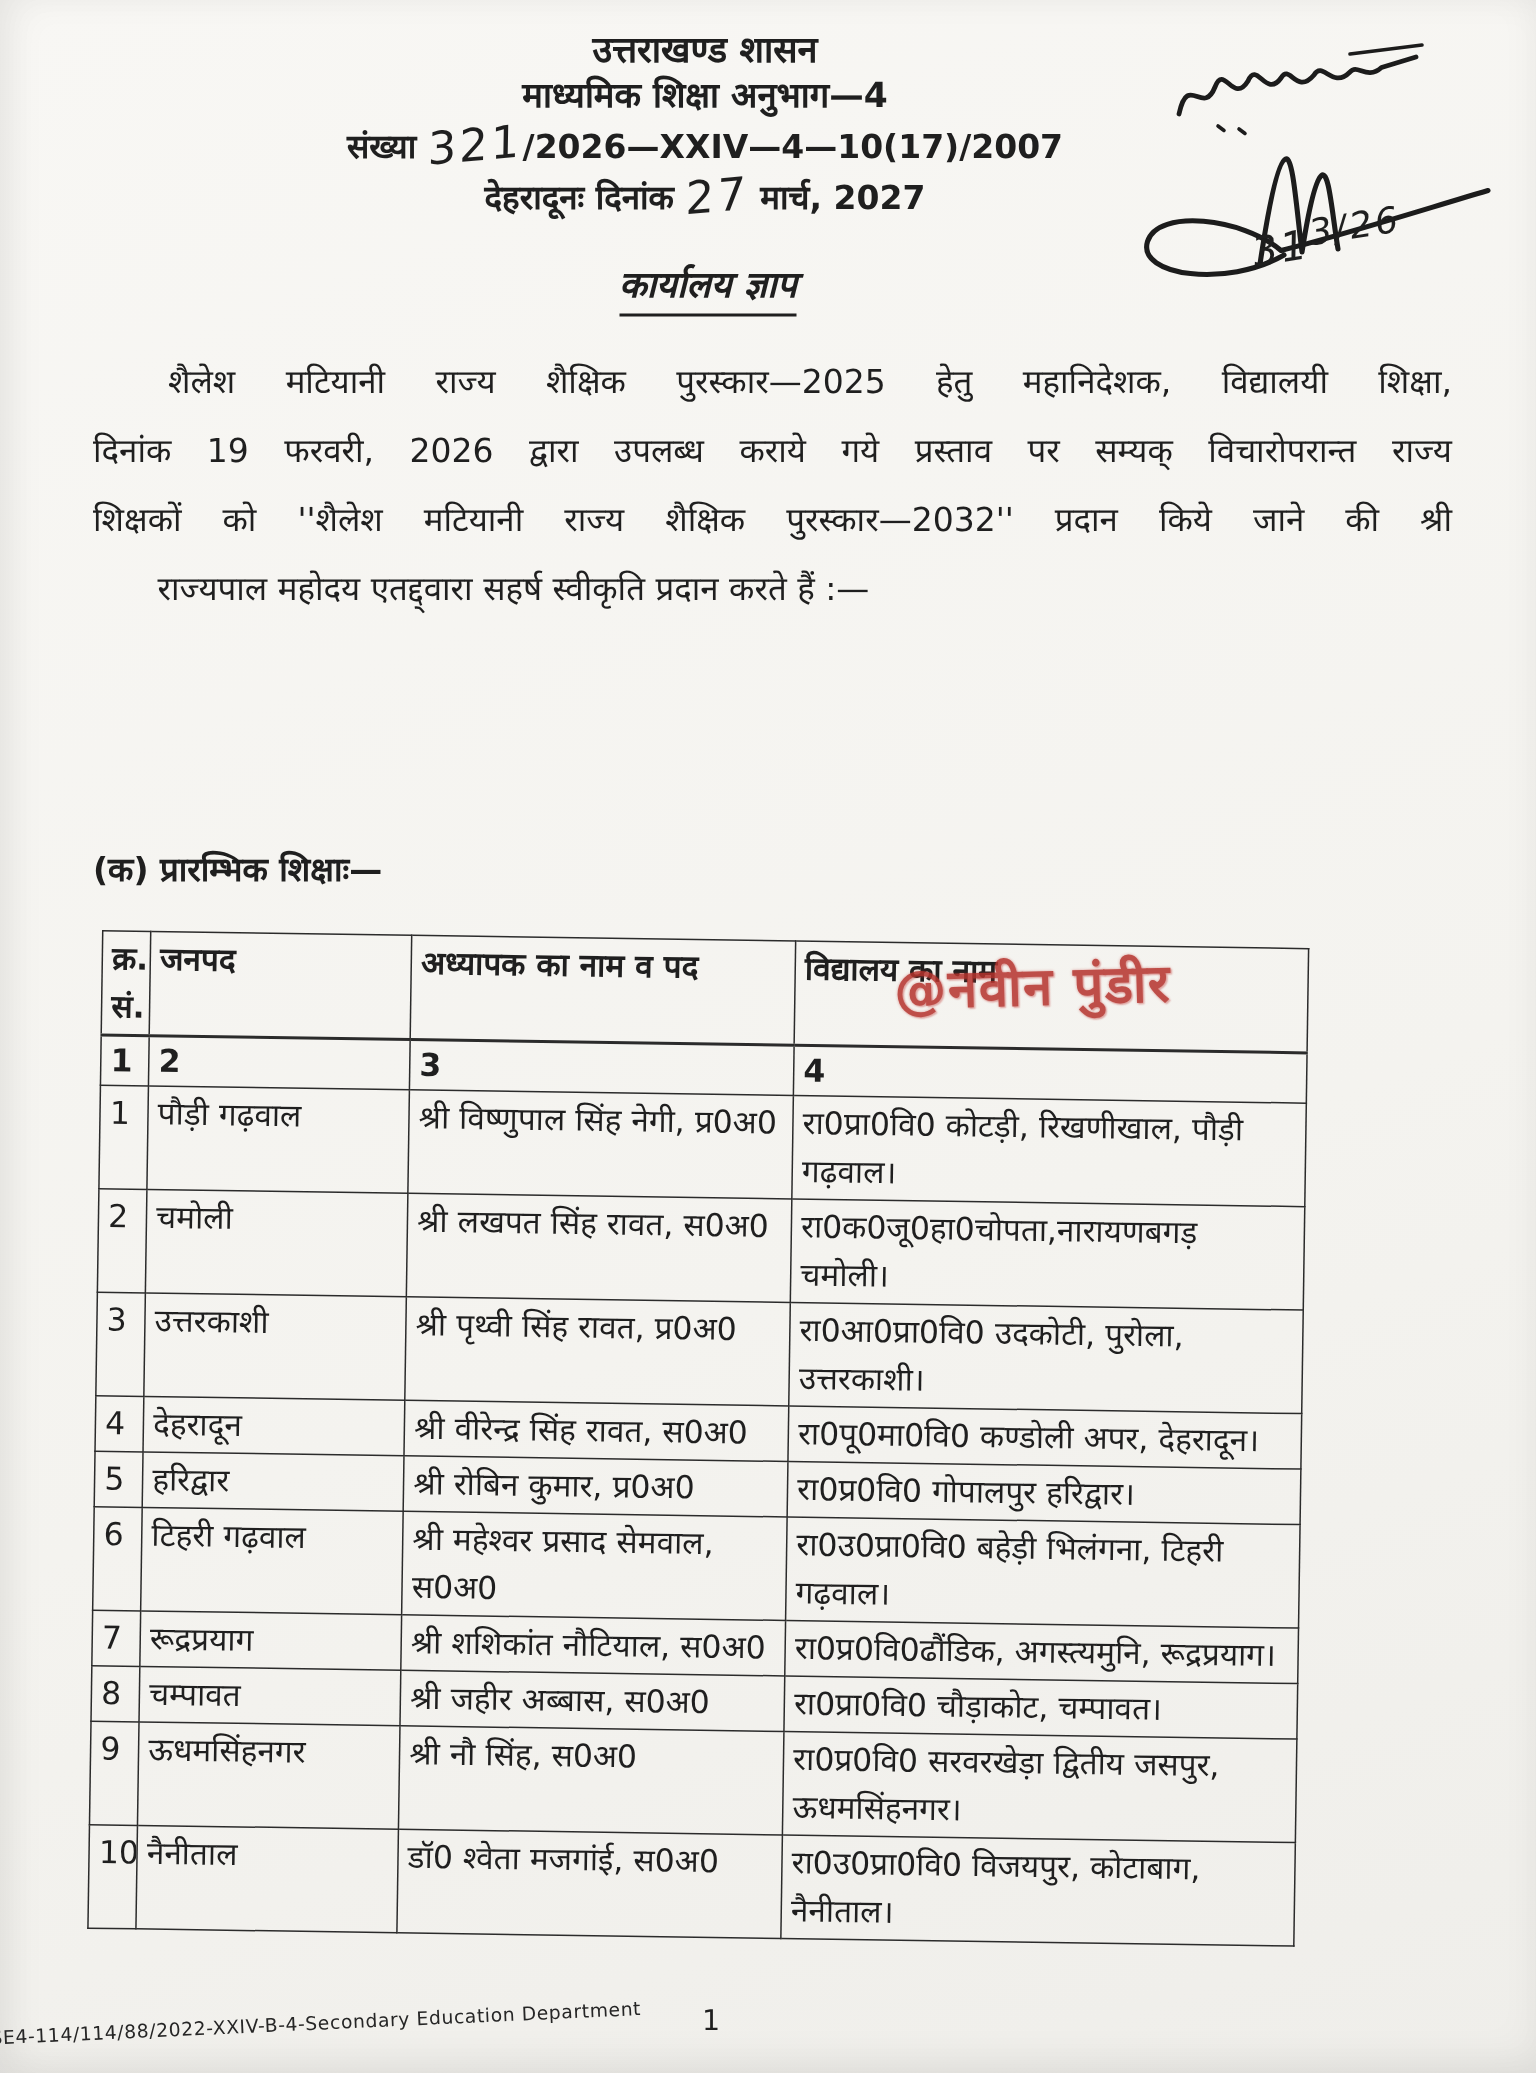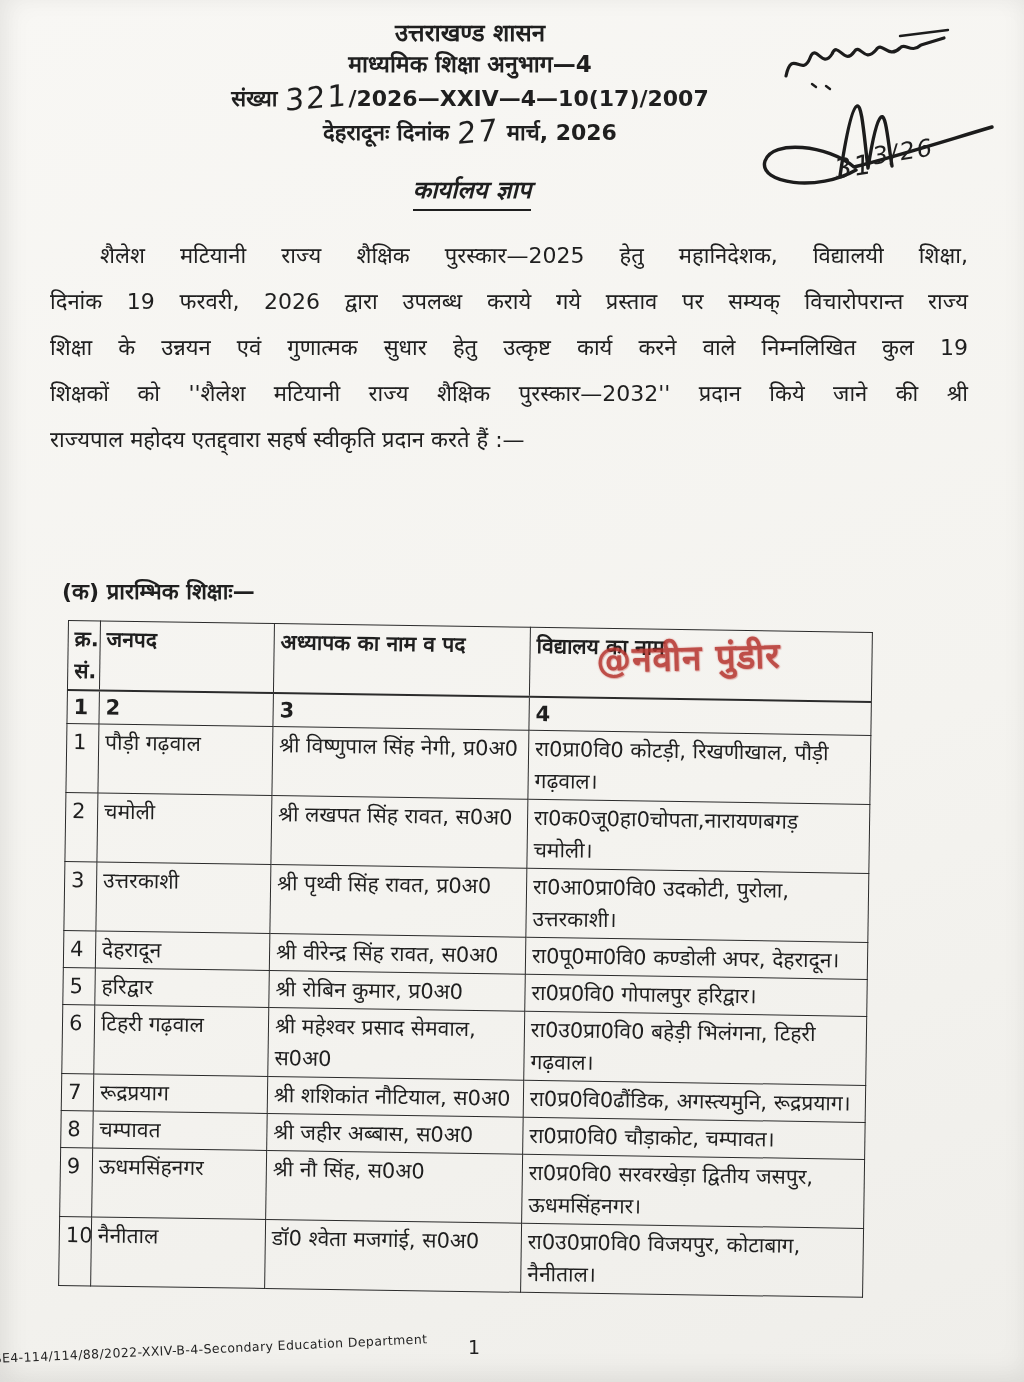--- a/index.html
+++ b/index.html
@@ -18,26 +18,26 @@
   .hw{display:inline-block;font-weight:400;font-size:30px;transform:rotate(-5deg) skewX(-6deg);position:relative;top:2px;letter-spacing:2px;}
   
   .signature{position:absolute;top:18px;right:14px;width:262px;height:190px;}
   .sig-date{position:absolute;left:86px;top:128px;font-size:27px;transform:rotate(-9deg) skewX(-10deg);letter-spacing:2px;white-space:nowrap;}
   .sig-date .up{display:inline-block;transform:translateY(-8px);font-size:24px;}
   
   .doc-title{position:absolute;top:172px;left:0;right:0;text-align:center;transform:translateX(-40px);
     font-size:24px;font-weight:bold;}
   .doc-title span{border-bottom:2.5px solid #1f1f1f;padding-bottom:5px;font-style:italic;}
   
-  .paragraph{position:absolute;top:233px;left:50px;right:56px;}
+  .paragraph{position:absolute;top:233px;left:62px;right:56px;}
   .para-line{font-size:22px;line-height:46px;text-align:justify;text-align-last:justify;white-space:normal;}
   .para-line.first{text-indent:50px;}
-  .para-line.last{text-align:left;text-align-last:left;}
+  .para-line.last{text-align:left;text-align-last:left;margin-left:43px;}
   
-  .section-heading{position:absolute;top:563px;left:62px;font-size:22px;font-weight:bold;margin-top:12px;}
+  .section-heading{position:absolute;top:563px;left:62px;font-size:22px;font-weight:bold;}
   
   .table-wrap{position:absolute;top:620px;left:68px;width:806px;transform:rotate(0.85deg);transform-origin:0 0;}
   table.doc{border-collapse:collapse;table-layout:fixed;width:804px;background:transparent;}
   table.doc col.w-sn{width:32px;} table.doc col.w-d{width:174px;} table.doc col.w-t{width:256px;} table.doc col.w-s{width:342px;}
   table.doc th,table.doc td{border:1.7px solid #2b2b2b;vertical-align:top;padding:2px 6px;font-size:21px;line-height:32px;text-align:left;font-weight:normal;overflow:hidden;}
   table.doc tr.head-row th{height:62px;font-weight:bold;border-bottom-width:2.4px;}
   table.doc tr.num-row td{height:28px;line-height:28px;font-weight:bold;}
   td.c-teacher,td.c-school{text-align:justify;}
   td.c-sn{font-weight:bold;}
   
@@ -52,40 +52,39 @@
 </style>
 </head>
 <body>
 
 <div class="page">
 
   <div class="header-block">
     <div class="hdr-l1">उत्तराखण्ड शासन</div>
     <div class="hdr-l2">माध्यमिक शिक्षा  अनुभाग—4</div>
     <div class="hdr-l3"><span>संख्या</span> <span class="hw">321</span><span>/2026—XXIV—4—10(17)/2007</span></div>
-    <div class="hdr-l4"><span>देहरादूनः  दिनांक</span> <span class="hw">27</span> <span>मार्च, 2026</span></div>
+    <div class="hdr-l4"><span>देहरादूनः  दिनांक</span> <span class="hw">27</span> <span>मार्च, 2027</span></div>
   </div>
 
   <div class="signature">
     <svg width="262" height="190" viewBox="0 0 262 190">
       <path d="M38,58 C44,30 54,60 62,40 C68,24 74,52 84,36 C90,22 96,48 106,34 C112,24 116,46 128,32 C134,22 140,42 152,30 C157,24 163,36 173,27 L196,20" stroke-width="3.2"></path>
       <path d="M152,18 L200,12" stroke-width="2.4"></path>
       <path d="M64,66 l4,3 M78,68 l4,3" stroke-width="2.4"></path>
       <path d="M108,152 C70,174 10,166 17,143 C24,121 80,127 106,149 C150,138 200,122 244,109" stroke-width="3.4"></path>
       <path d="M92,158 C98,118 104,90 109,88 C114,86 116,118 120,150 C123,131 128,103 133,99 C138,95 140,124 144,148" stroke-width="3.4"></path>
     </svg>
     <div class="sig-date"><span>31</span><span class="up">3/26</span></div>
   </div>
 
   <div class="doc-title"><span>कार्यालय ज्ञाप</span></div>
 
   <div class="paragraph" id="para">
       <div class="para-line first">शैलेश मटियानी राज्य शैक्षिक पुरस्कार—2025 हेतु महानिदेशक, विद्यालयी शिक्षा,</div>
       <div class="para-line">दिनांक 19 फरवरी, 2026 द्वारा उपलब्ध कराये गये प्रस्ताव पर सम्यक् विचारोपरान्त राज्य</div>
-      <div class="para-line">शिक्षा के उन्नयन एवं गुणात्मक सुधार हेतु उत्कृष्ट कार्य करने वाले निम्नलिखित कुल 19</div>
       <div class="para-line">शिक्षकों को ''शैलेश मटियानी राज्य शैक्षिक पुरस्कार—2032'' प्रदान किये जाने की श्री</div>
       <div class="para-line last">राज्यपाल महोदय एतद्द्वारा सहर्ष स्वीकृति प्रदान करते हैं :—</div>
     </div>
 
   <div class="section-heading">(क) प्रारम्भिक शिक्षाः—</div>
 
   <div class="table-wrap">
     <table class="doc">
       <colgroup>
           <col class="w-sn">

